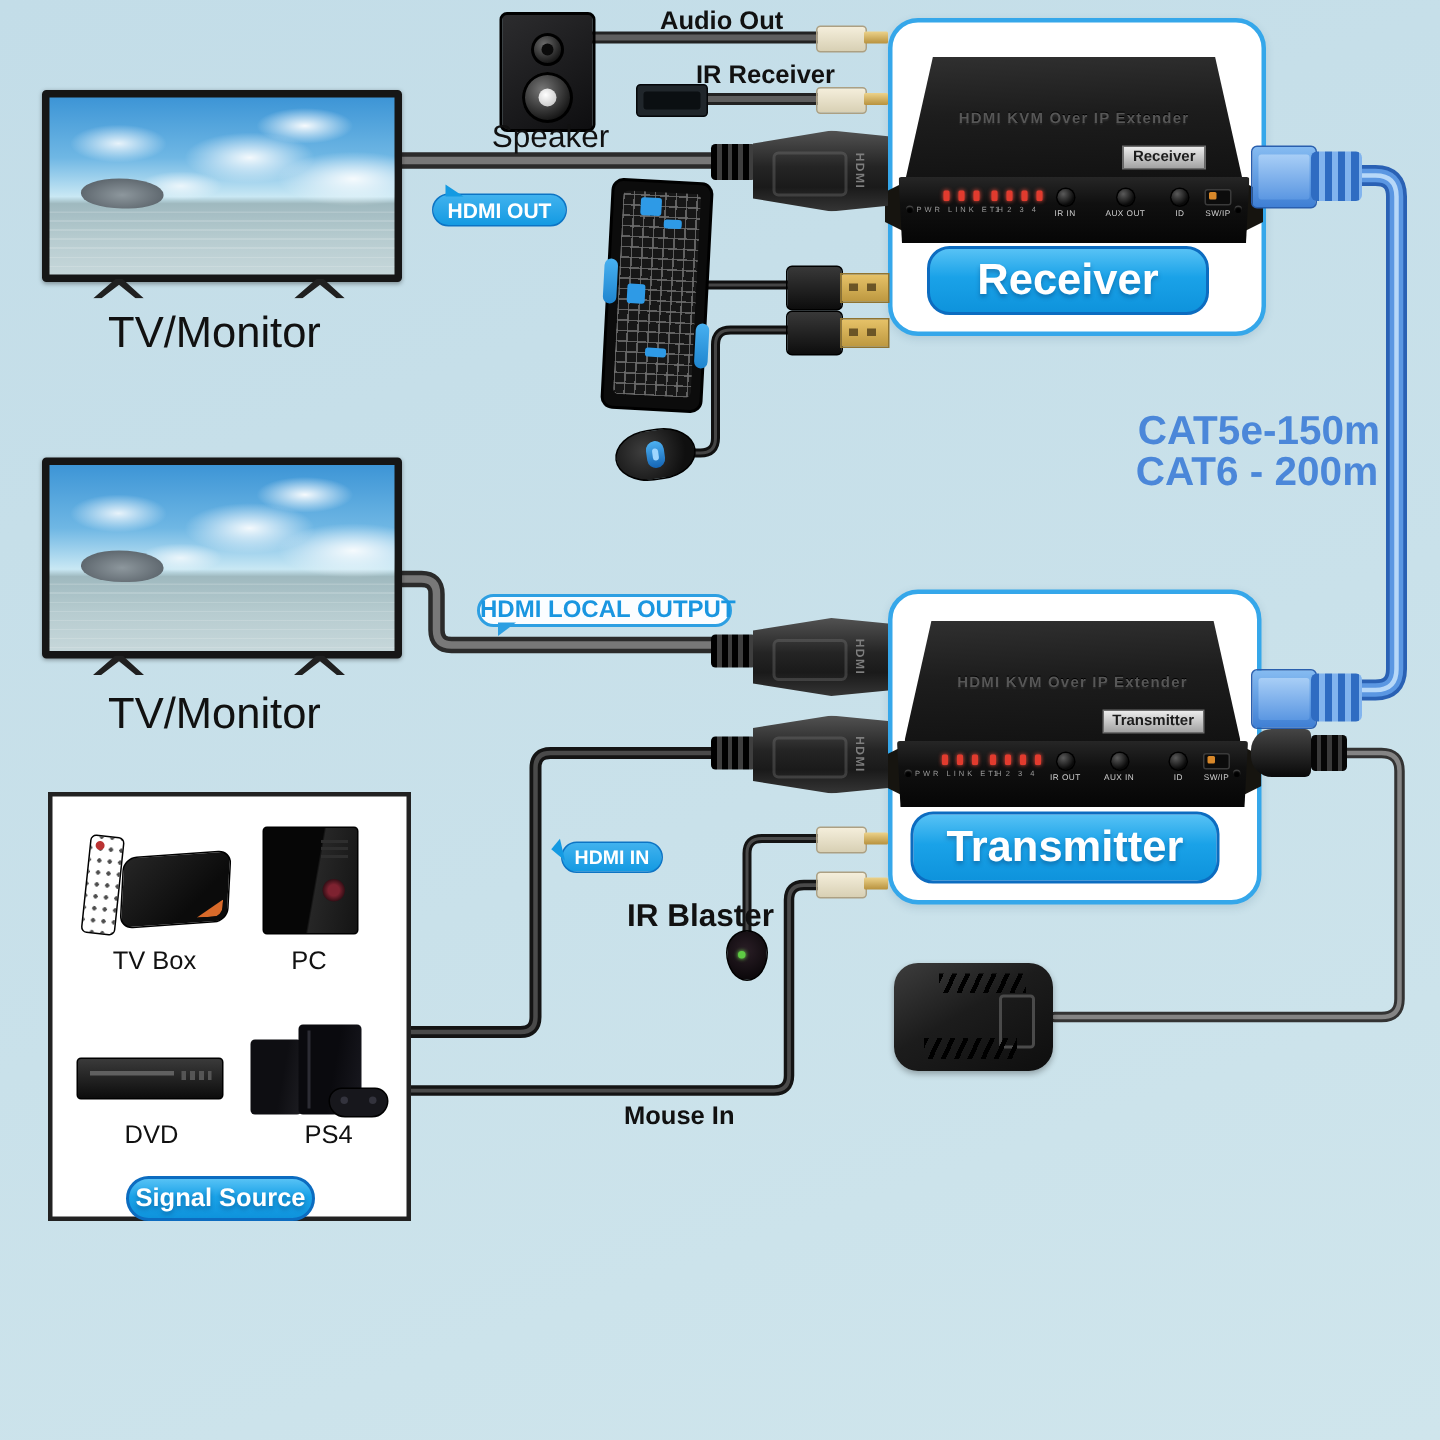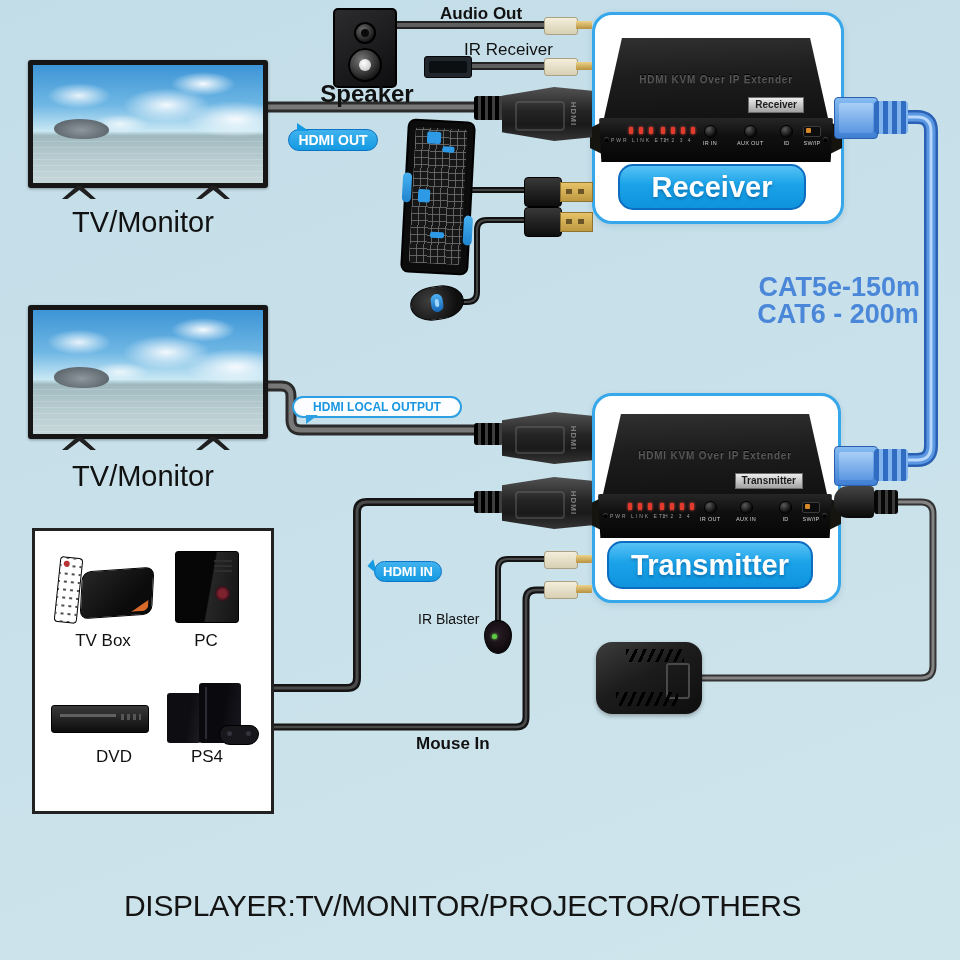--- a/index.html
+++ b/index.html
@@ -50,35 +50,35 @@
   .rx-pill{left:618px;top:164px;width:184px;height:42px;line-height:42px;font-size:29px;}
   .tx-pill{left:607px;top:541px;width:202px;height:44px;line-height:44px;font-size:29px;}
   .ss-pill{left:84px;top:784px;width:122px;height:26px;line-height:26px;font-size:17px;}
   
   .badge{position:absolute;z-index:4;border-radius:11px;font-weight:bold;text-align:center;white-space:nowrap;}
   .badge-blue{background:linear-gradient(#41b2ee,#149ae2);border:1px solid #0c74c4;color:#fff;}
   .badge-white{background:#fbfdff;border:2px solid #2d9fe2;color:#1a96e0;}
   .badge .tail{position:absolute;width:0;height:0;}
   .hdmi-out-badge{left:288px;top:129px;width:88px;height:20px;line-height:20px;font-size:14px;}
   .hdmi-out-badge .tail{left:8px;top:-7px;border-bottom:8px solid #149ae2;border-right:12px solid transparent;}
-  .hdmi-local-badge{left:292px;top:396px;width:166px;height:18px;line-height:18px;font-size:12px;}
+  .hdmi-local-badge{left:318px;top:396px;width:166px;height:18px;line-height:18px;font-size:16px;}
   .hdmi-local-badge .tail{left:12px;bottom:-8px;border-top:9px solid #2d9fe2;border-right:12px solid transparent;}
   .hdmi-in-badge{left:374px;top:561px;width:66px;height:19px;line-height:19px;font-size:13px;}
   .hdmi-in-badge .tail{left:-6px;top:0px;border-bottom:9px solid #149ae2;border-right:12px solid transparent;transform:rotate(40deg);}
   
   .lbl{position:absolute;z-index:4;color:#111;white-space:nowrap;}
-  .lbl-speaker{left:312px;top:80px;width:110px;text-align:center;font-size:24px;font-weight:bold;}
+  .lbl-speaker{left:312px;top:80px;width:110px;text-align:center;font-size:21px;font-weight:normal;}
   .lbl-audio-out{left:440px;top:4px;font-size:17px;font-weight:600;}
-  .lbl-ir-receiver{left:464px;top:40px;font-size:17px;font-weight:400;}
+  .lbl-ir-receiver{left:464px;top:40px;font-size:17px;font-weight:700;}
   .lbl-tv1{left:40px;top:206px;width:206px;text-align:center;font-size:29px;font-weight:500;}
   .lbl-tv2{left:40px;top:460px;width:206px;text-align:center;font-size:29px;font-weight:500;}
   .lbl-kbm{left:486px;top:254px;font-size:22px;font-weight:bold;color:#2f7fd6;}
   .lbl-cat{position:absolute;left:756px;width:164px;text-align:right;font-size:27px;font-weight:bold;color:#4b87d9;z-index:4;white-space:nowrap;}
   .lbl-cat5{top:272px;} .lbl-cat6{top:299px;text-align:center;}
-  .lbl-irb{left:418px;top:599px;font-size:14px;font-weight:400;margin-top:12px;}
+  .lbl-irb{left:418px;top:599px;font-size:21px;font-weight:700;}
   .lbl-audio-in{left:416px;top:734px;font-size:17px;font-weight:600;}
   .footer-line{position:absolute;left:124px;font-size:30px;color:#141414;z-index:4;white-space:nowrap;letter-spacing:-.3px;}
   .f1{top:841px;} .f2{top:889px;}
   
   .speaker{left:333px;top:8px;width:60px;height:76px;z-index:2;background:linear-gradient(145deg,#2c2c2e,#0e0e10);
     border:2px solid #000;border-radius:5px;}
   .spk-tweeter{position:absolute;left:50%;top:12px;transform:translateX(-50%);width:22px;height:22px;border-radius:50%;
     background:radial-gradient(circle at 40% 35%,#6a6a6a,#161616 65%);box-shadow:inset 0 0 0 2px #000;}
   .spk-tweeter::after{content:"";position:absolute;left:7px;top:7px;width:8px;height:8px;border-radius:50%;background:#0a0a0a;}
   .spk-woofer{position:absolute;left:50%;top:38px;transform:translateX(-50%);width:34px;height:34px;border-radius:50%;
@@ -444,19 +444,19 @@
     <div class="tvbox"></div>
     <div class="pc"></div>
     <div class="ss-lbl" style="left:28px;top:100px;width:80px;">TV Box</div>
     <div class="ss-lbl" style="left:150px;top:100px;width:42px;">PC</div>
     <div class="dvd"></div>
     <div class="ps4">
       <div class="ps4-s1"></div>
         <div class="ps4-s2"></div>
         <div class="pad"></div>
     </div>
-    <div class="ss-lbl" style="left:51px;top:216px;width:56px;">DVD</div>
-    <div class="ss-lbl" style="left:148px;top:216px;width:48px;">PS4</div>
-  </div>
-
-  <div class="footer-line f2">DISPLAYER:TV/MONITOR/PROJECTOR/OTHERS</div>
+    <div class="ss-lbl" style="left:38px;top:216px;width:56px;">DVD</div>
+    <div class="ss-lbl" style="left:160px;top:216px;width:48px;">PS4</div>
+  </div>
+  <div class="big-pill ss-pill">Signal Source</div>
+
 
 </div>
 
 </body></html>

